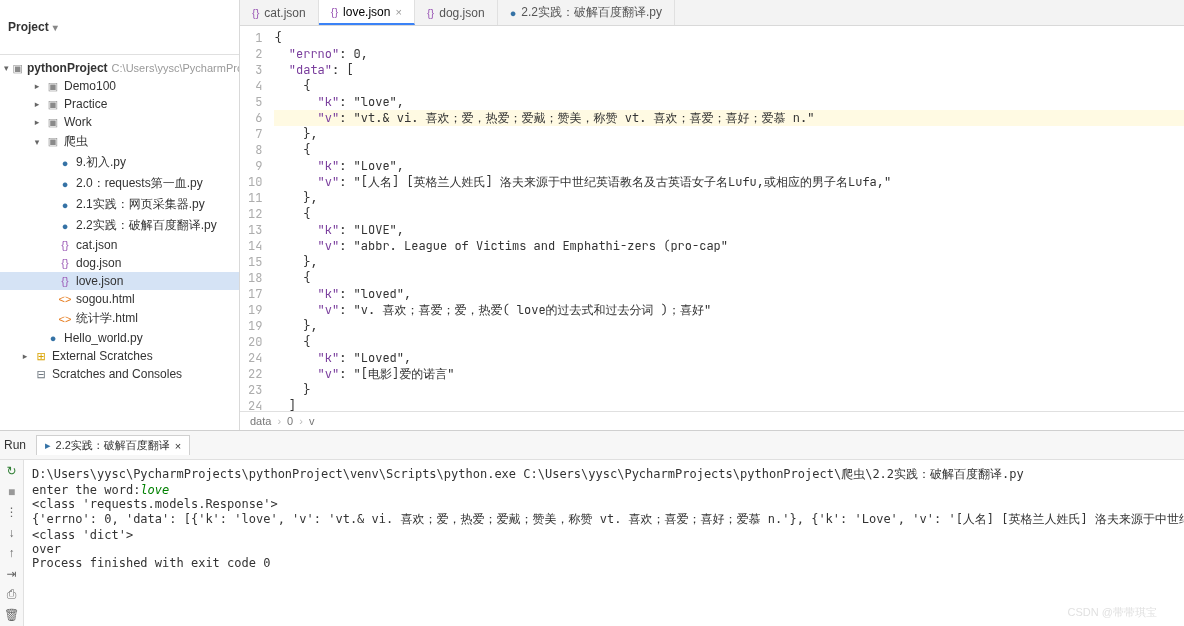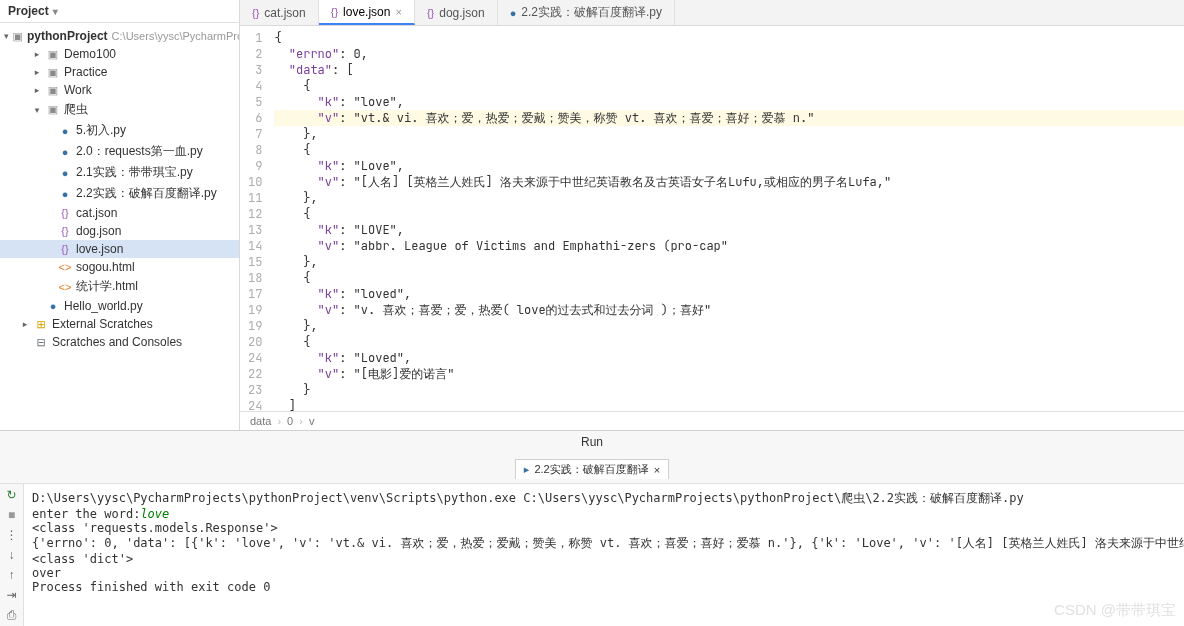--- a/index.html
+++ b/index.html
@@ -2,21 +2,21 @@
 <html><head>
   <meta charset="utf-8">
   <style>
     * { margin: 0; padding: 0; box-sizing: border-box; }
     body { font-family: -apple-system, BlinkMacSystemFont, "Segoe UI", sans-serif; font-size: 12px; color: #333; background: #fff; height: 626px; width: 1184px; overflow: hidden; display: flex; flex-direction: column; }
     
     .top-container { display: flex; flex: 1; overflow: hidden; }
     
     
     .sidebar { width: 240px; border-right: 1px solid #d9d9d9; display: flex; flex-direction: column; background: #f7f7f7; }
-    .sidebar-header { padding: 4px 8px; font-weight: bold; display: flex; align-items: center; gap: 4px; border-bottom: 1px solid #e0e0e0; background: #fff; }
+    .sidebar-header { padding: 20px 8px; font-weight: bold; display: flex; align-items: center; gap: 4px; border-bottom: 1px solid #e0e0e0; background: #fff; }
     .sidebar-header .chevron { font-size: 10px; color: #888; }
     .tree { padding: 4px 0; overflow: auto; flex: 1; background: #fff; }
     .tree-row { display: flex; align-items: center; padding: 2px 4px; white-space: nowrap; cursor: default; gap: 4px; }
     .tree-row.selected { background: #d5e3f5; }
     .tree-row .indent { display: inline-block; }
     .tree-row .arrow { width: 10px; font-size: 9px; color: #666; display: inline-block; text-align: center; }
     .tree-row .icon { width: 14px; height: 14px; display: inline-flex; align-items: center; justify-content: center; font-size: 11px; }
     .icon-folder { color: #8a8a8a; }
     .icon-py { color: #3572A5; }
     .icon-json { color: #9b59b6; }
@@ -38,29 +38,29 @@
     .code { flex: 1; padding: 4px 0; }
     .code-line { height: 16px; line-height: 16px; white-space: pre; }
     .code-line.hl { background: #fffae3; }
     .tok-key { color: #7a3e9d; }
     .tok-colon { color: #333; }
     .breadcrumb { padding: 3px 10px; border-top: 1px solid #e0e0e0; color: #777; font-size: 11px; display: flex; gap: 6px; }
     .breadcrumb span.sep { color: #bbb; }
     
     
     .run-panel { border-top: 1px solid #d0d0d0; display: flex; flex-direction: column; height: 196px; }
-    .run-header { display: flex; align-items: center; gap: 10px; padding: 4px 4px; background: #f7f7f7; border-bottom: 1px solid #e0e0e0; flex-direction: column; }
+    .run-header { display: flex; align-items: center; gap: 10px; padding: 4px 4px; background: #f7f7f7; border-bottom: 1px solid #e0e0e0; }
     .run-header .label { font-weight: 500; }
     .run-tab { display: flex; align-items: center; gap: 5px; padding: 2px 8px; background: #fff; border: 1px solid #d0d0d0; border-bottom: none; font-size: 11px; }
     .run-body { flex: 1; display: flex; overflow: hidden; }
     .run-toolbar { width: 24px; background: #f7f7f7; border-right: 1px solid #e0e0e0; display: flex; flex-direction: column; align-items: center; padding: 4px 0; gap: 6px; }
     .run-toolbar .btn { width: 16px; height: 16px; color: #666; font-size: 12px; display: flex; align-items: center; justify-content: center; cursor: pointer; }
     .console { flex: 1; padding: 6px 8px; font-family: Consolas, monospace; font-size: 12px; overflow: auto; white-space: pre; color: #333; }
     .console .input { color: #008000; font-style: italic; }
-    .watermark { position: absolute; bottom: 6px; right: 8px; color: #ccc; font-size: 15px; opacity: 0.6; }
+    .watermark { position: absolute; bottom: 6px; right: 27px; color: #ccc; font-size: 11px; opacity: 0.6; }
   </style>
 </head>
 <body>
 
 <div class="top-container">
 
   <div class="sidebar">
     <div class="sidebar-header">
       <span>Project</span>
       <span class="chevron">▾</span>
@@ -94,33 +94,33 @@
           <div class="tree-row">
             <span class="indent" style="width: 24px;"></span>
             <span class="arrow">▾</span>
             <span class="icon icon-folder">▣</span>
             <span>爬虫</span>
           </div>
           <div class="tree-row">
             <span class="indent" style="width: 36px;"></span>
             <span class="arrow"></span>
             <span class="icon icon-py">●</span>
-            <span>5.初入.py</span>
+            <span>9.初入.py</span>
           </div>
           <div class="tree-row">
             <span class="indent" style="width: 36px;"></span>
             <span class="arrow"></span>
             <span class="icon icon-py">●</span>
             <span>2.0：requests第一血.py</span>
           </div>
           <div class="tree-row">
             <span class="indent" style="width: 36px;"></span>
             <span class="arrow"></span>
             <span class="icon icon-py">●</span>
-            <span>2.1实践：带带琪宝.py</span>
+            <span>2.1实践：网页采集器.py</span>
           </div>
           <div class="tree-row">
             <span class="indent" style="width: 36px;"></span>
             <span class="arrow"></span>
             <span class="icon icon-py">●</span>
             <span>2.2实践：破解百度翻译.py</span>
           </div>
           <div class="tree-row">
             <span class="indent" style="width: 36px;"></span>
             <span class="arrow"></span>

